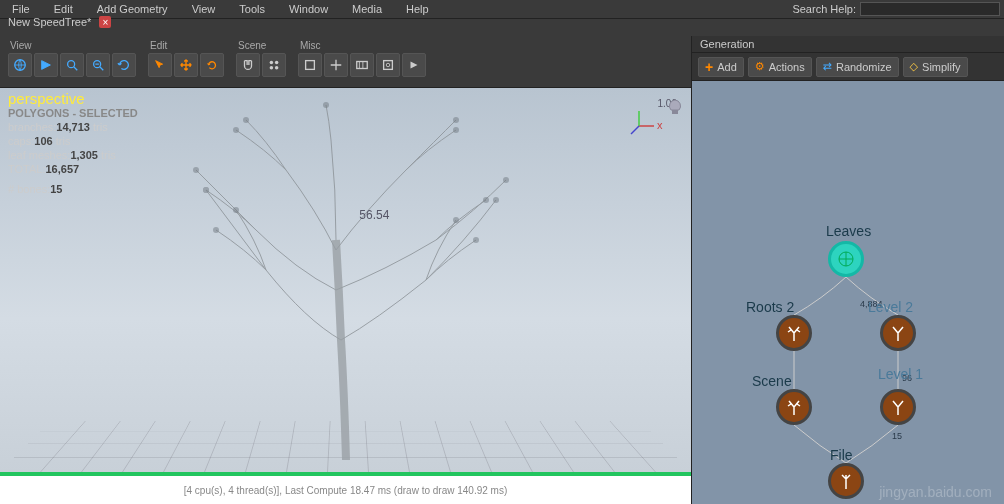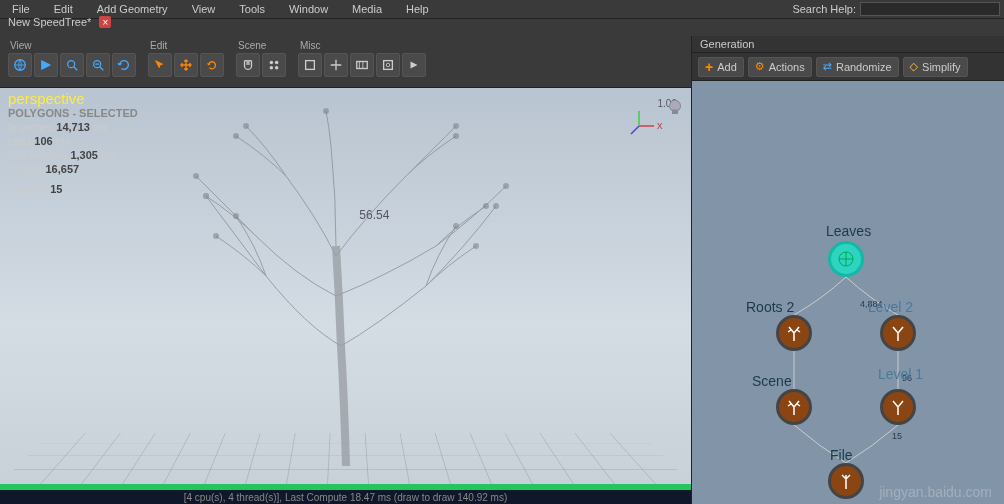--- a/index.html
+++ b/index.html
@@ -22,21 +22,21 @@
 .tool-btn.blue svg{stroke:#4af;fill:#4af}
 .tool-btn.orange svg{stroke:#f80;fill:#f80}
 .viewport{flex:1;background:linear-gradient(to bottom,#b8c4d0,#d4dce4 60%,#c8d0d8);position:relative;overflow:hidden}
 .viewport-grid{position:absolute;bottom:0;left:0;right:0;height:120px;background:repeating-linear-gradient(90deg,transparent,transparent 40px,rgba(120,120,130,0.3) 40px,rgba(120,120,130,0.3) 41px),repeating-linear-gradient(0deg,transparent,transparent 30px,rgba(120,120,130,0.3) 30px,rgba(120,120,130,0.3) 31px);transform:perspective(600px) rotateX(60deg);transform-origin:bottom}
 .stats{position:absolute;top:4px;left:8px;color:#555;font-size:11px;line-height:14px}
 .stats .header{color:#888;font-weight:bold}
 .stats .label{color:#ffeb3b;font-size:15px}
 .stats b{font-weight:bold;color:#444}
 .axis-gizmo{position:absolute;top:8px;right:12px;width:60px;height:60px}
 .tree{position:absolute;left:50%;top:50%;transform:translate(-50%,-50%);width:420px;height:380px}
-.statusbar{height:20px;background:#0f172a;display:flex;align-items:center;justify-content:center;font-size:10px;color:#888;border-top:6px solid #22c55e}
+.statusbar{height:32px;background:#ffffff;display:flex;align-items:center;justify-content:center;font-size:10px;color:#888;border-top:4px solid #22c55e}
 .right-panel{width:313px;background:#3a3a3a;border-left:1px solid #222;display:flex;flex-direction:column}
 .panel-header{height:17px;background:#333;display:flex;align-items:center;padding:0 8px;border-bottom:1px solid #222}
 .panel-toolbar{height:28px;background:#333;display:flex;align-items:center;padding:0 6px;gap:4px;border-bottom:1px solid #222}
 .panel-btn{height:20px;background:#4a4a4a;border:1px solid #555;border-radius:2px;display:flex;align-items:center;padding:0 6px;cursor:pointer;gap:4px;font-size:10px}
 .panel-btn .plus{color:#f80;font-weight:bold;font-size:14px}
 .node-canvas{flex:1;background:#8294a8;position:relative}
 .node{position:absolute;width:36px;height:36px;border-radius:50%;background:#2a2a2a;border:3px solid #444;display:flex;align-items:center;justify-content:center;cursor:pointer}
 .node.leaves{background:#2dd4bf;border-color:#14b8a6}
 .node.branch{background:#8b4513}
 .node-label{position:absolute;font-size:14px;color:#1a3a4a;font-weight:500;white-space:nowrap}

